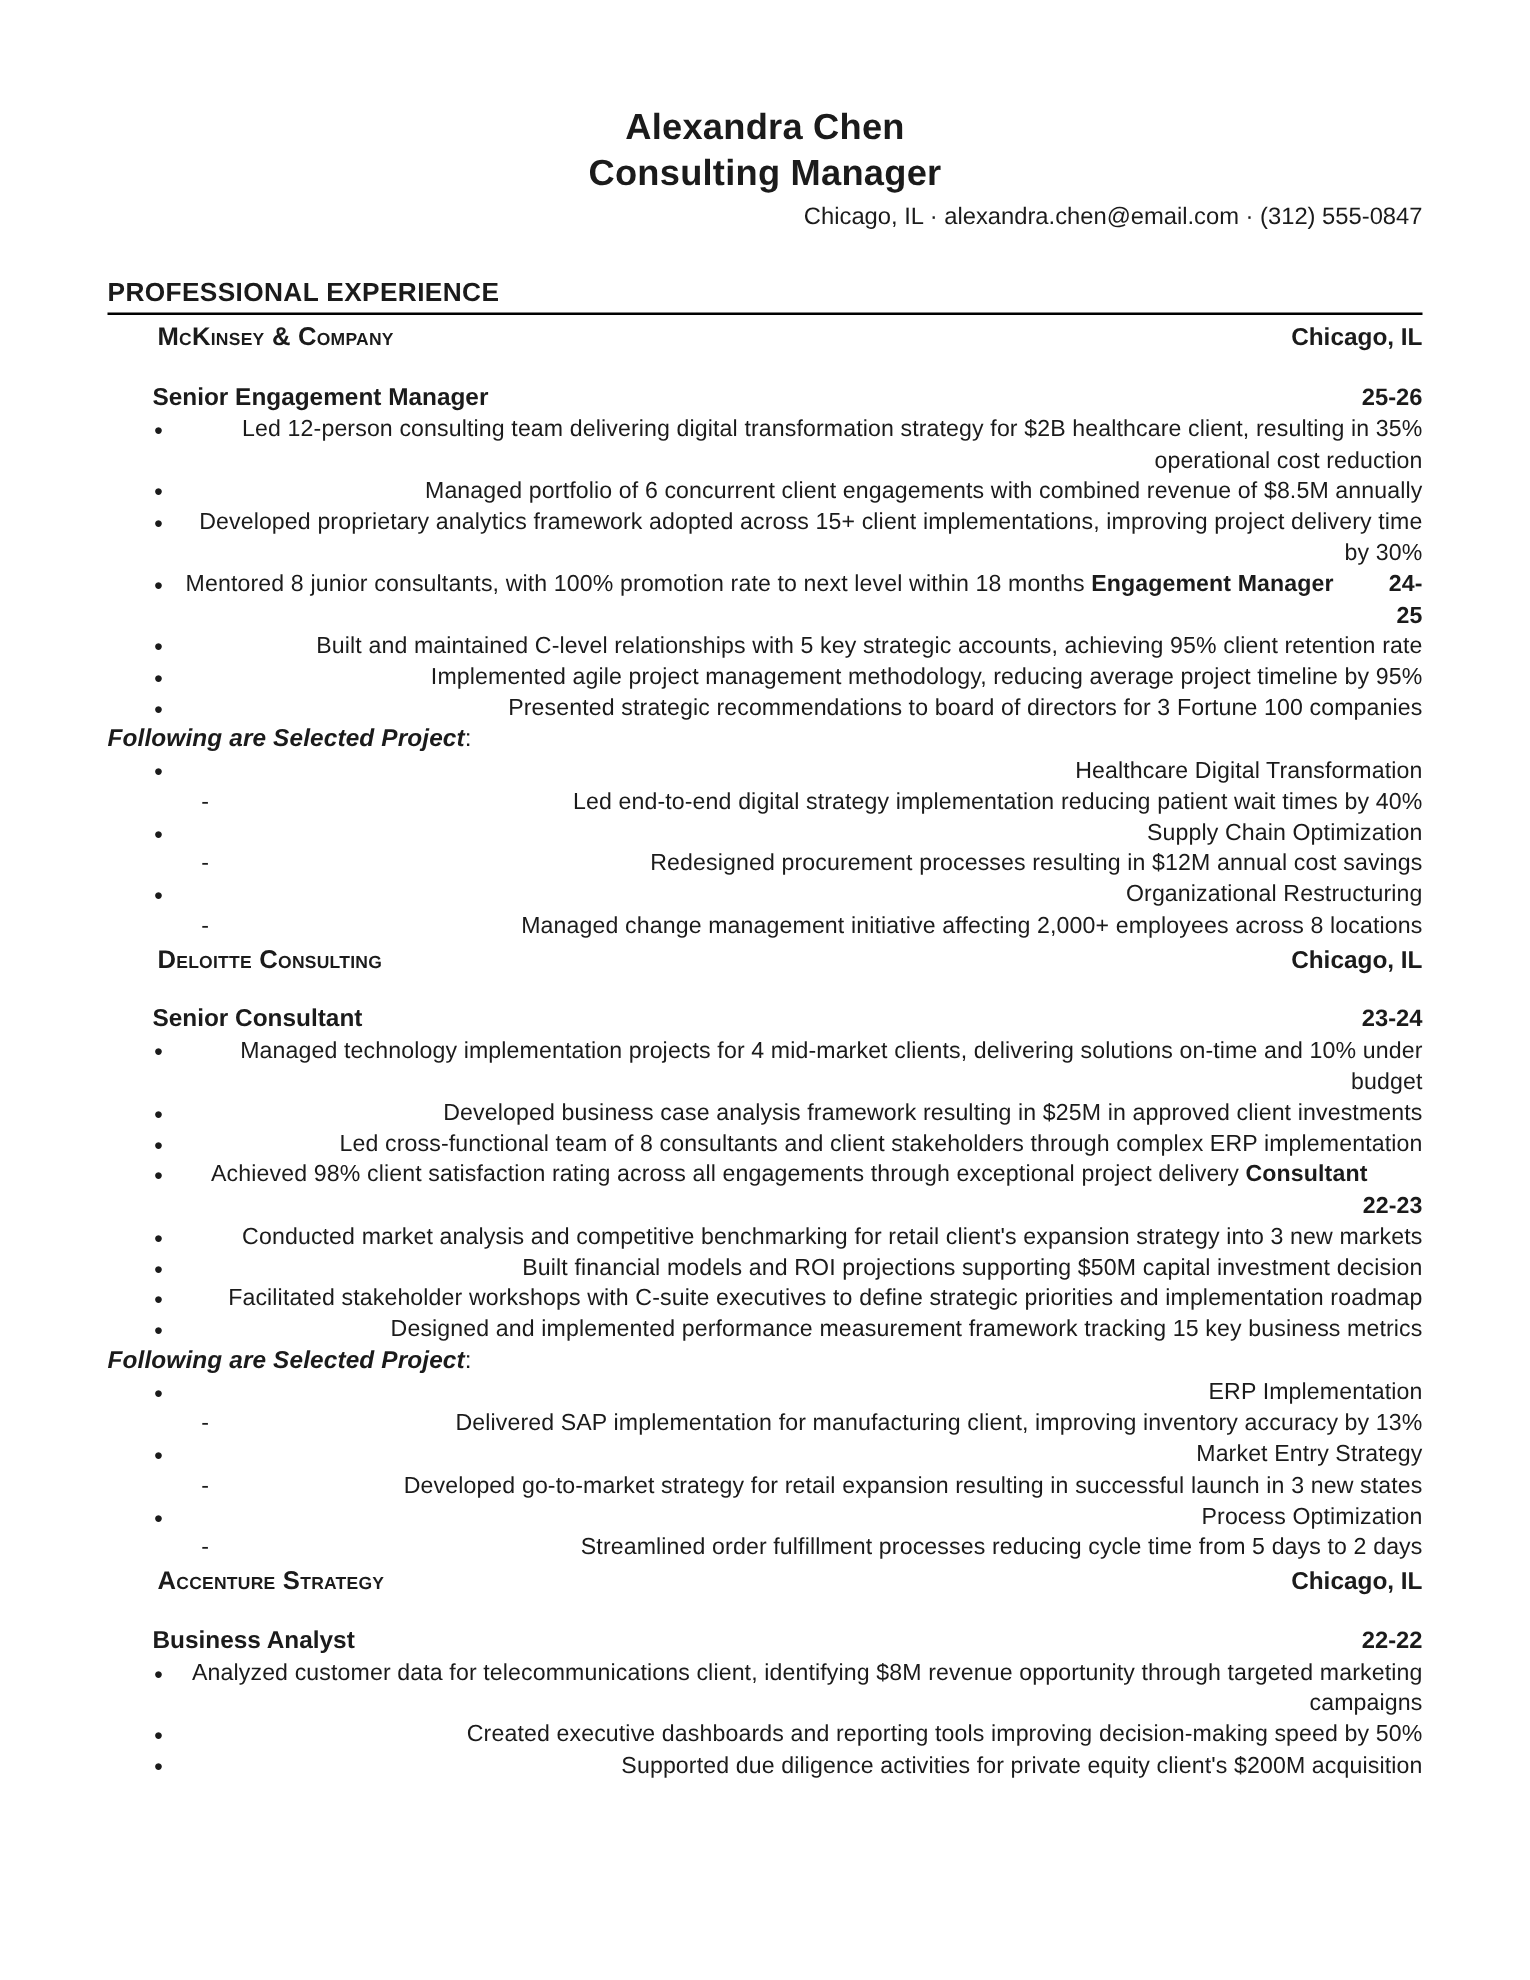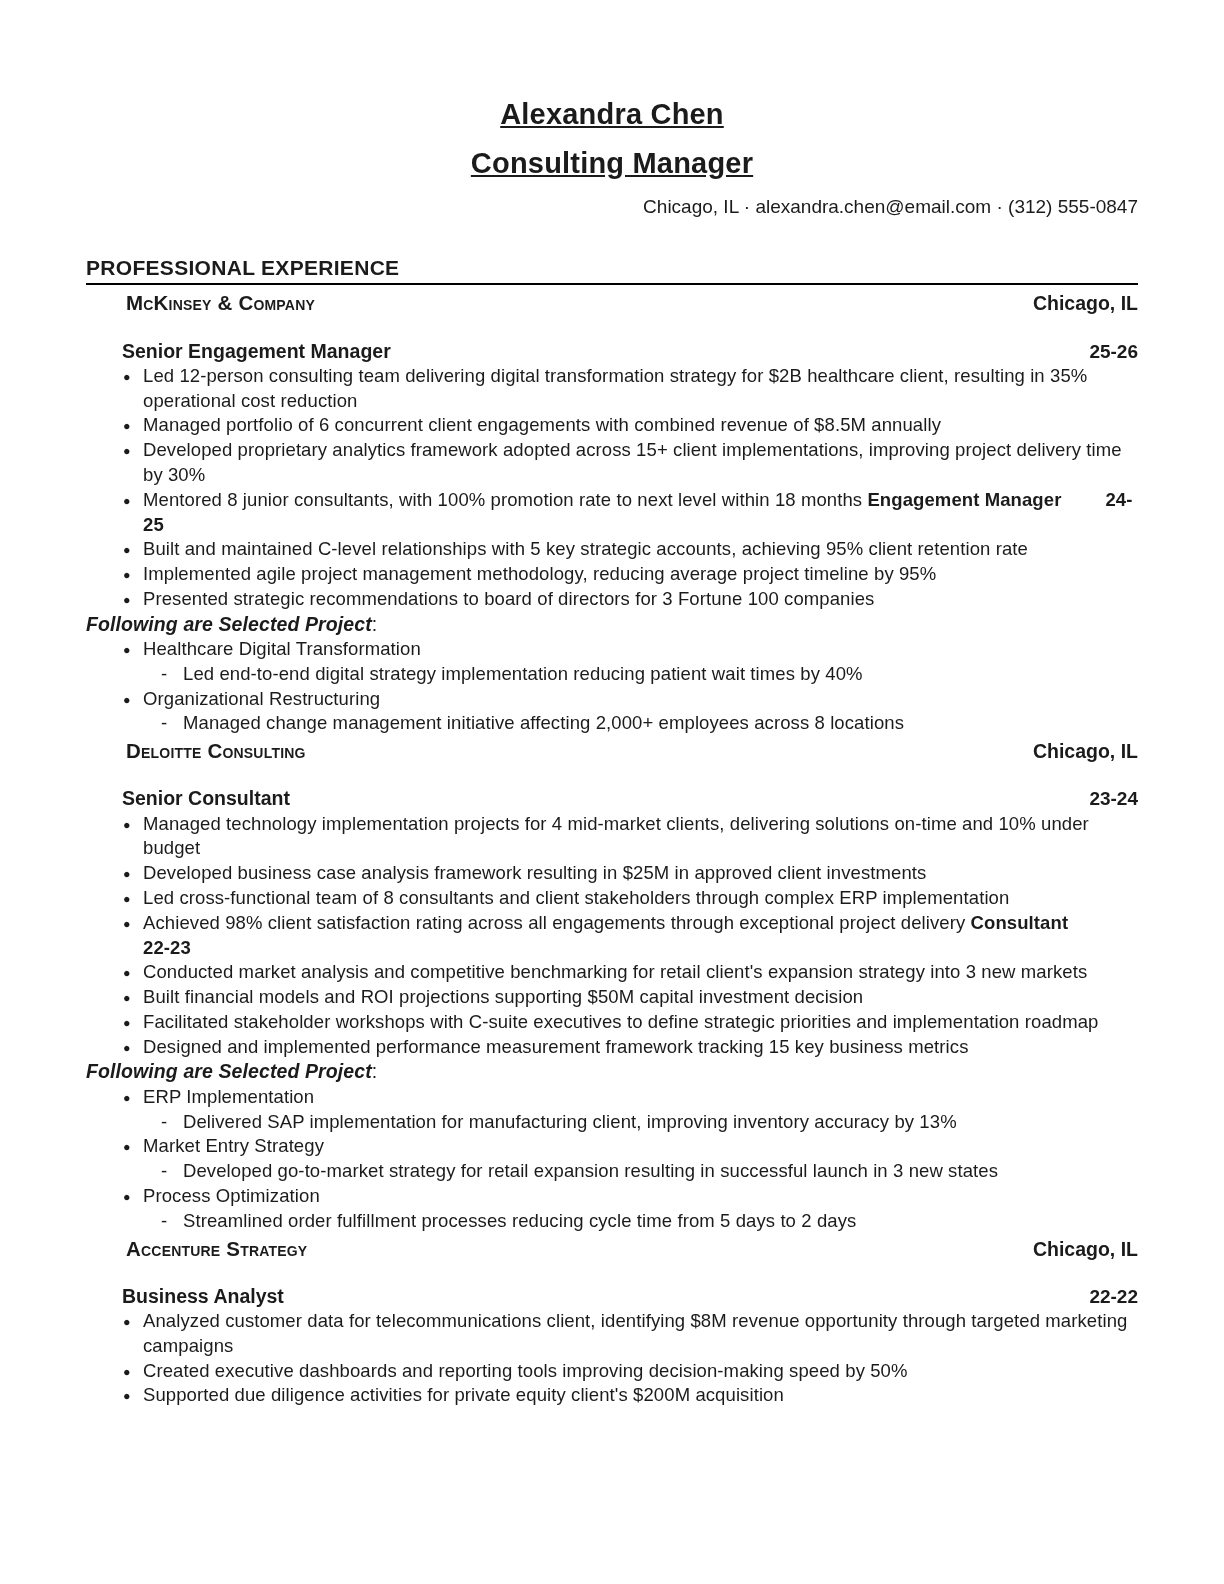--- a/index.html
+++ b/index.html
@@ -14,22 +14,22 @@
     -webkit-font-smoothing:antialiased;
   }
   .page{
     box-sizing:border-box;
     width:1224px;height:1584px;
     padding:84px 86px 40px 86px;
     overflow:hidden;
   }
   
   .name, .title{
-    margin:12px;text-align:center;
-    font-size:29px;font-weight:bold;line-height:1.27;letter-spacing:.2px;text-decoration:underline;
+    margin:0;text-align:center;
+    font-size:29px;font-weight:bold;line-height:1.27;letter-spacing:.2px;
   }
   .contact{
     text-align:right;font-size:19px;line-height:1.35;margin-top:3px;
   }
   
   .section-title{
     margin:37px 0 5px 0;
     font-size:21px;font-weight:bold;letter-spacing:.3px;
     border-bottom:2px solid var(--rule);
     padding-bottom:3px;
@@ -41,21 +41,21 @@
     font-weight:bold;line-height:1.28;
   }
   .company-row{margin-top:2px;margin-left:40px;}
   .company{font-variant:small-caps;font-size:20.5px;letter-spacing:.2px;}
   .loc{font-size:19.5px;}
   .role{font-size:19.5px;margin-left:36px;}
   .dates{font-size:19px;margin-top:23px;}
   
   ul.bullets{
     list-style:none;margin:0;padding:0;
-    font-size:18.5px;line-height:1.34;letter-spacing:.1px;
+    font-size:18.5px;line-height:1.34;letter-spacing:.1px;text-align:right;
   }
   ul.bullets > li{
     position:relative;
     padding-left:57px;
   }
   ul.bullets > li::before{
     content:"\25CF";
     position:absolute;left:37px;top:1px;
     font-size:12.5px;line-height:24px;
   }
@@ -108,20 +108,23 @@
             <li><span>Mentored 8 junior consultants, with 100% promotion rate to next level within 18 months </span><span class="b">Engagement Manager</span><span class="tab-gap"></span><span class="b">24-25</span></li>
             <li>Built and maintained C-level relationships with 5 key strategic accounts, achieving 95% client retention rate</li>
             <li>Implemented agile project management methodology, reducing average project timeline by 95%</li>
             <li>Presented strategic recommendations to board of directors for 3 Fortune 100 companies</li>
           </ul>
           <div class="projects-label"><span>Following are Selected Project</span><span class="colon">:</span></div>
           <ul class="bullets projects">
             <li><span>Healthcare Digital Transformation</span><ul class="sub">
                 <li>Led end-to-end digital strategy implementation reducing patient wait times by 40%</li>
               </ul></li>
+            <li><span>Supply Chain Optimization</span><ul class="sub">
+                <li>Redesigned procurement processes resulting in $12M annual cost savings</li>
+              </ul></li>
             <li><span>Organizational Restructuring</span><ul class="sub">
                 <li>Managed change management initiative affecting 2,000+ employees across 8 locations</li>
               </ul></li>
           </ul>
         </div>
         <div class="job">
           <div class="row company-row">
             <span class="company">Deloitte Consulting</span>
             <span class="loc">Chicago, IL</span>
           </div>

